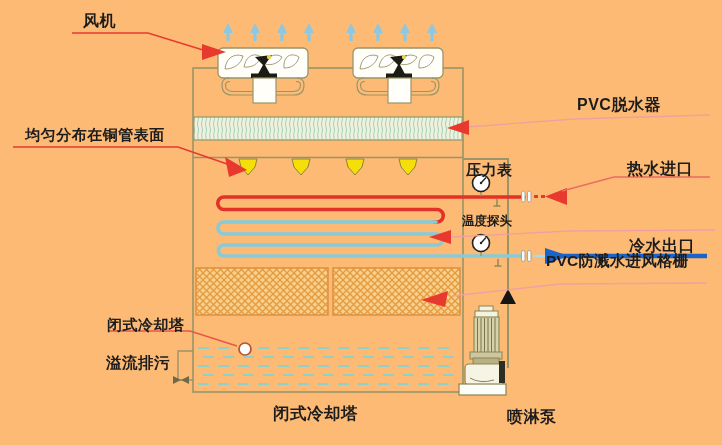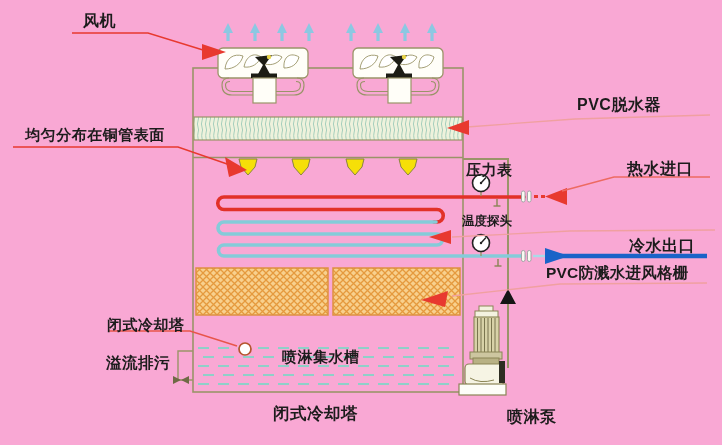--- a/index.html
+++ b/index.html
@@ -1,33 +1,33 @@
 <!DOCTYPE html>
 <html><head>
 <meta charset="utf-8">
 <style>
   html,body{margin:0;padding:0;background:#ffffff;}
   .canvas{
-    position:relative;width:722px;height:445px;background:#f9a8d4;overflow:hidden;
+    position:relative;width:722px;height:445px;background:#fdba74;overflow:hidden;
     font-family:"Liberation Sans","DejaVu Sans",sans-serif;
   }
   .canvas svg{position:absolute;left:0;top:0;}
   .lbl{
     position:absolute;color:#1c1c1c;font-weight:700;white-space:nowrap;
     letter-spacing:0.5px;line-height:1.15;
   }
   #lbl-fan{left:83px;top:12px;font-size:16px;}
   #lbl-nozzle{left:4px;top:103px;width:182px;text-align:center;font-size:15px;line-height:21px;white-space:normal;}
   #lbl-pvc-eliminator{left:577px;top:96px;font-size:16px;}
   #lbl-pressure{left:466px;top:141px;font-size:15px;margin-top:20px;}
   #lbl-hot{left:627px;top:160px;font-size:16px;}
   #lbl-temp{left:462px;top:214px;font-size:12.5px;letter-spacing:0;}
   #lbl-copper{left:564px;top:209px;font-size:15.5px;letter-spacing:0.2px;}
   #lbl-cold{left:629px;top:237px;font-size:16px;}
-  #lbl-grille{left:546px;top:264px;font-size:15.5px;letter-spacing:0.2px;text-align:right;}
+  #lbl-grille{left:546px;top:252px;font-size:15.5px;letter-spacing:0.2px;text-align:right;}
   #lbl-makeup{left:107px;top:316px;font-size:15px;}
   #lbl-overflow{left:106px;top:354px;font-size:15.5px;}
   #lbl-basin{left:282px;top:348px;font-size:15px;}
   #lbl-tower{left:273px;top:404px;font-size:16.5px;}
   #lbl-pump{left:463px;top:408px;font-size:16px;margin-left:44px;}
 </style>
 </head>
 <body>
 
 <div class="canvas">
@@ -219,17 +219,16 @@
   <span>均匀分布在铜管表面</span>
 </div>
 <div class="lbl" id="lbl-pvc-eliminator">PVC脱水器</div>
 <div class="lbl" id="lbl-pressure">压力表</div>
 <div class="lbl" id="lbl-hot">热水进口</div>
 <div class="lbl" id="lbl-temp">温度探头</div>
 <div class="lbl" id="lbl-cold">冷水出口</div>
 <div class="lbl" id="lbl-grille">PVC防溅水进风格栅</div>
 <div class="lbl" id="lbl-makeup">闭式冷却塔</div>
 <div class="lbl" id="lbl-overflow">溢流排污</div>
-<div class="lbl" id="lbl-basin">喷淋集水槽</div>
 <div class="lbl" id="lbl-tower">闭式冷却塔</div>
 <div class="lbl" id="lbl-pump">喷淋泵</div>
 
 </div>
 
 </body></html>

